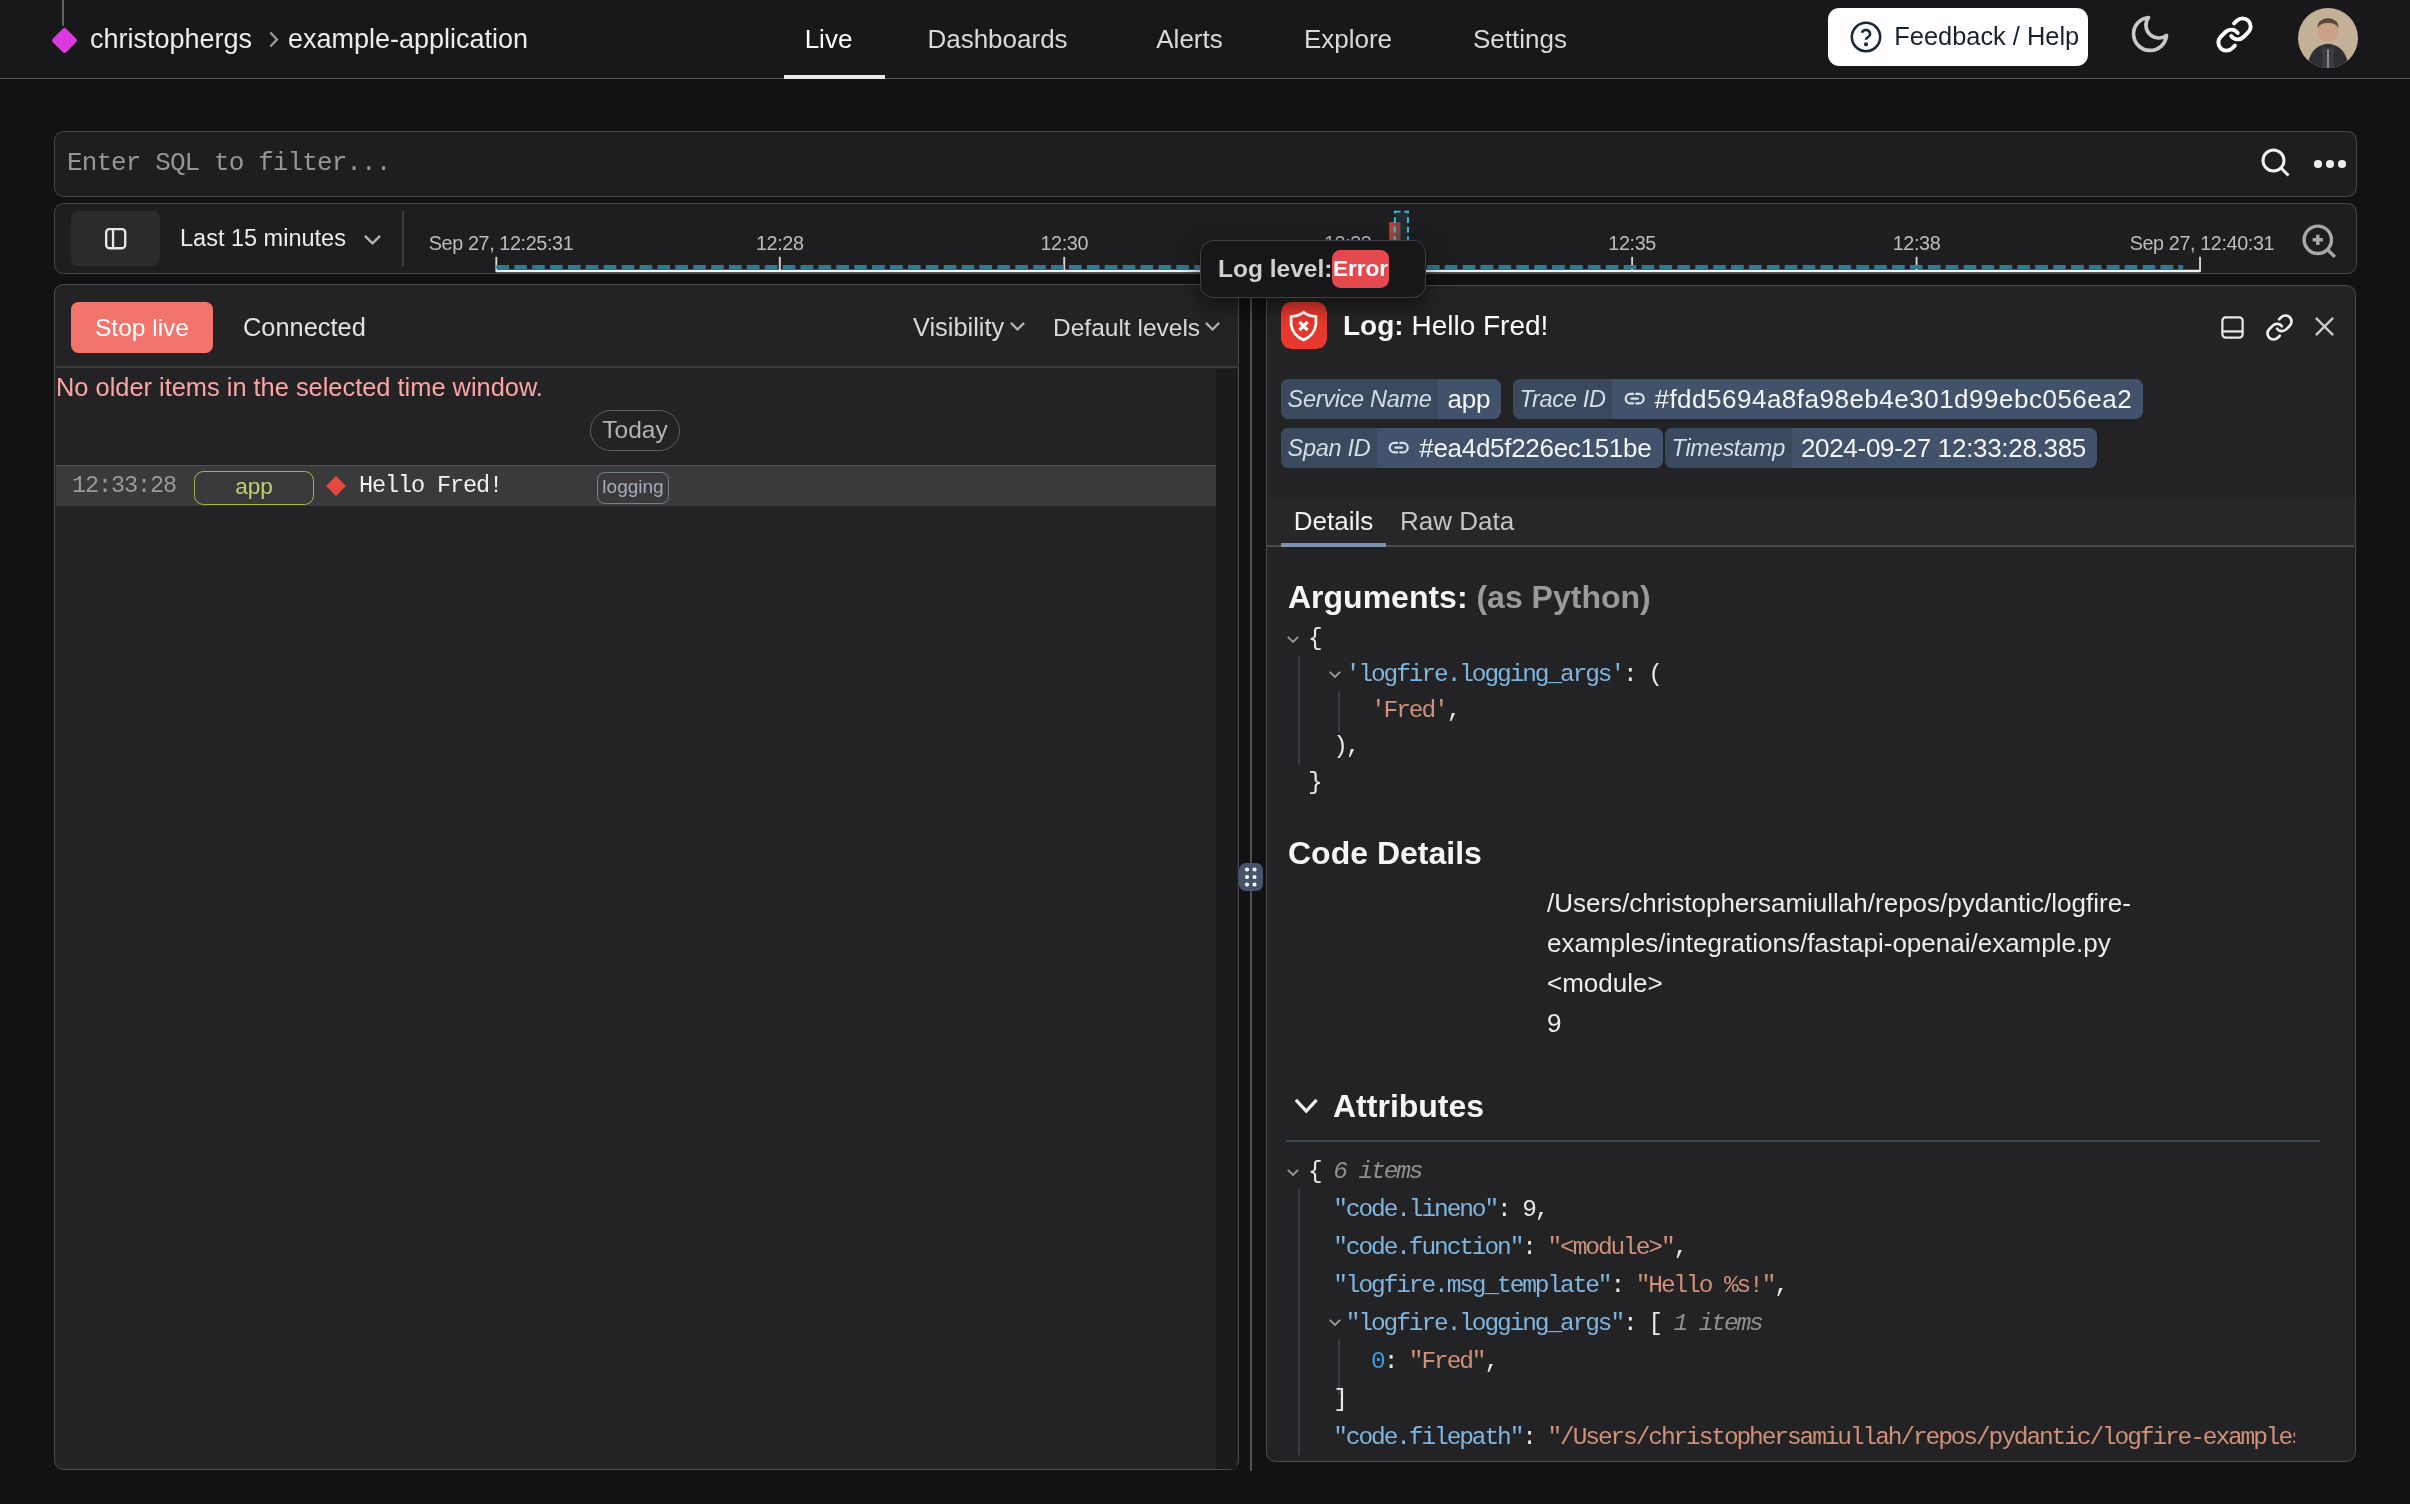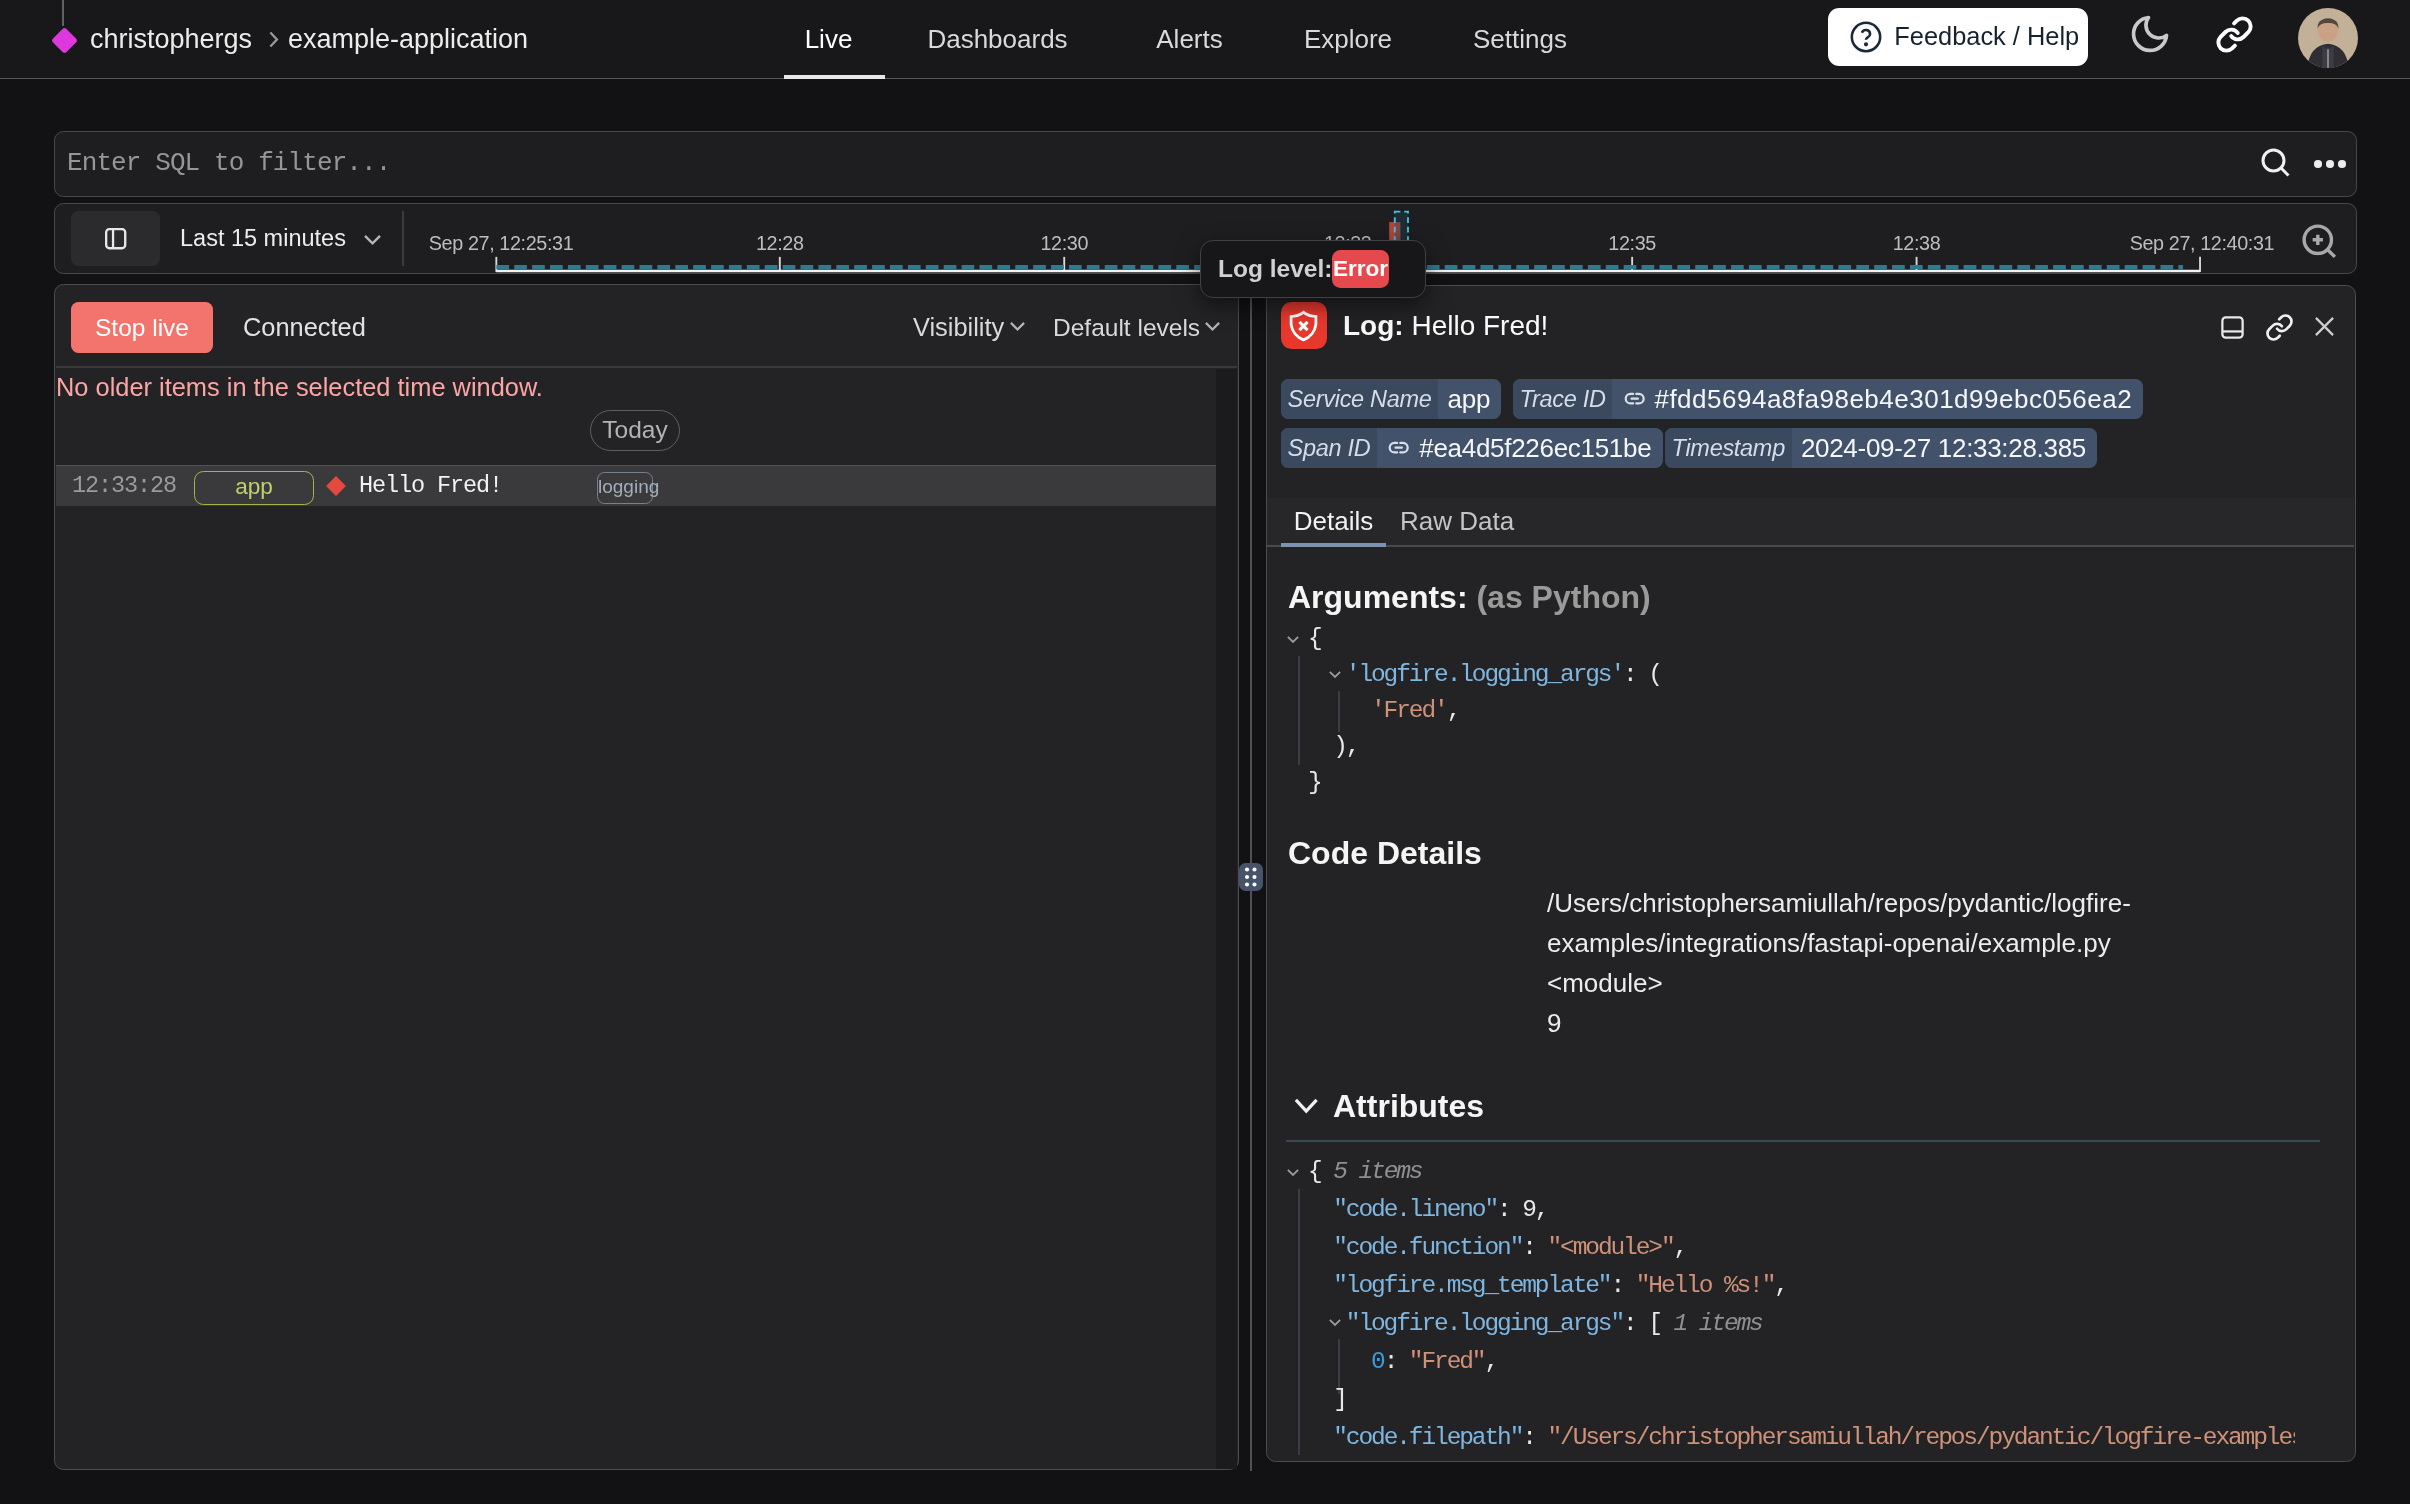--- a/index.html
+++ b/index.html
@@ -154,21 +154,21 @@
     </svg>
 
   <div class="abs" style="left:56px;top:371px;width:1160px;font-size:25.4px;color:#fca5a5;line-height:28px;top:373px;">No older items in the selected time window.</div>
   <div class="abs" style="left:590px;top:410px;width:90px;height:41px;border:1.9px solid #5f5f5f;border-radius:21px;text-align:center;line-height:38px;font-size:24.5px;color:#b3b3b3;">Today</div>
 
   <div class="abs" style="left:56px;top:465px;width:1160px;height:41px;background:#3a3a3c;border-top:1.9px solid #525252;"></div>
   <div class="abs mono" style="left:72px;top:465px;height:41px;line-height:41px;font-size:23.5px;letter-spacing:-1.1px;color:#9a9a9a;">12:33:28</div>
   <div class="abs" style="left:194px;top:471px;width:120px;height:34px;border:1.9px solid #a3b54a;border-radius:9.4px;text-align:center;line-height:30px;font-size:22.6px;color:#c0d06e;">app</div>
   <div class="abs" style="left:329px;top:479px;width:14px;height:14px;background:#e5483f;transform:rotate(45deg);"></div>
   <div class="abs mono" style="left:359px;top:465px;height:41px;line-height:41px;font-size:23.5px;letter-spacing:-1.1px;color:#f2f2f2;">Hello Fred!</div>
-  <div class="abs" style="left:597px;top:472px;width:56px;height:32px;border:1.9px solid #75818f;border-radius:7.5px;text-align:center;line-height:28px;font-size:19px;color:#a3aeba;">logging</div>
+  <div class="abs" style="left:597px;top:472px;width:72px;height:32px;border:1.9px solid #75818f;border-radius:7.5px;text-align:center;line-height:28px;font-size:19px;color:#a3aeba;">logging</div>
 
   <div id="vdivider" class="abs"></div>
   <div class="abs" style="left:1239px;top:863px;width:23.5px;height:28px;background:#46536b;border-radius:6.6px;"></div>
   <svg class="abs" style="left:1239px;top:863px;" width="23.5" height="28" viewBox="0 0 25 30" fill="#ffffff">
       <circle cx="8.5" cy="7" r="2.2"></circle>
       <circle cx="16.5" cy="7" r="2.2"></circle>
       <circle cx="8.5" cy="15" r="2.2"></circle>
       <circle cx="16.5" cy="15" r="2.2"></circle>
       <circle cx="8.5" cy="23" r="2.2"></circle>
       <circle cx="16.5" cy="23" r="2.2"></circle>
@@ -253,21 +253,21 @@
   <div class="abs" style="left:1286px;top:1140px;width:1034px;height:1.9px;background:#3d4856;"></div>
 
   <div class="abs" style="left:1298px;top:1189px;width:1.9px;height:266px;background:#3c3c46;"></div>
   <div class="abs" style="left:1338px;top:1339px;width:1.9px;height:55px;background:#3c3c46;"></div>
   <svg class="abs" style="left:1286px;top:1168px;" width="14" height="9.4" viewBox="0 0 15 10" fill="none" stroke="#9a9a9a" stroke-width="2">
       <path d="M2 2 L7.5 7.5 L13 2"></path>
     </svg>
   <svg class="abs" style="left:1328px;top:1318px;" width="14" height="9.4" viewBox="0 0 15 10" fill="none" stroke="#9a9a9a" stroke-width="2">
       <path d="M2 2 L7.5 7.5 L13 2"></path>
     </svg>
-  <div class="abs code" style="left:1308px;top:1153px;line-height:38px;width:987px;overflow:hidden;">{ <span class="cgray">5 items</span>
+  <div class="abs code" style="left:1308px;top:1153px;line-height:38px;width:987px;overflow:hidden;">{ <span class="cgray">6 items</span>
   <span class="ckey">"code.lineno"</span>: 9,
   <span class="ckey">"code.function"</span>: <span class="cstr">"&lt;module&gt;"</span>,
   <span class="ckey">"logfire.msg_template"</span>: <span class="cstr">"Hello %s!"</span>,
    <span class="ckey">"logfire.logging_args"</span>: [ <span class="cgray">1 items</span>
      <span class="cnum">0</span>: <span class="cstr">"Fred"</span>,
   ]
   <span class="ckey">"code.filepath"</span>: <span class="cstr">"/Users/christophersamiullah/repos/pydantic/logfire-examples/integrations/fastapi-openai/example.py"</span></div>
 
   <div class="abs" style="left:1200px;top:240px;width:226px;height:58px;background:#17171a;border:1.9px solid #3f3f44;border-radius:13px;box-shadow:0 7.5px 22.6px rgba(0,0,0,0.5);"></div>
   <div class="abs" style="left:1218px;top:240px;height:58px;line-height:58px;font-size:24.5px;color:#d0d0d0;font-weight:bold;">Log level:</div>

